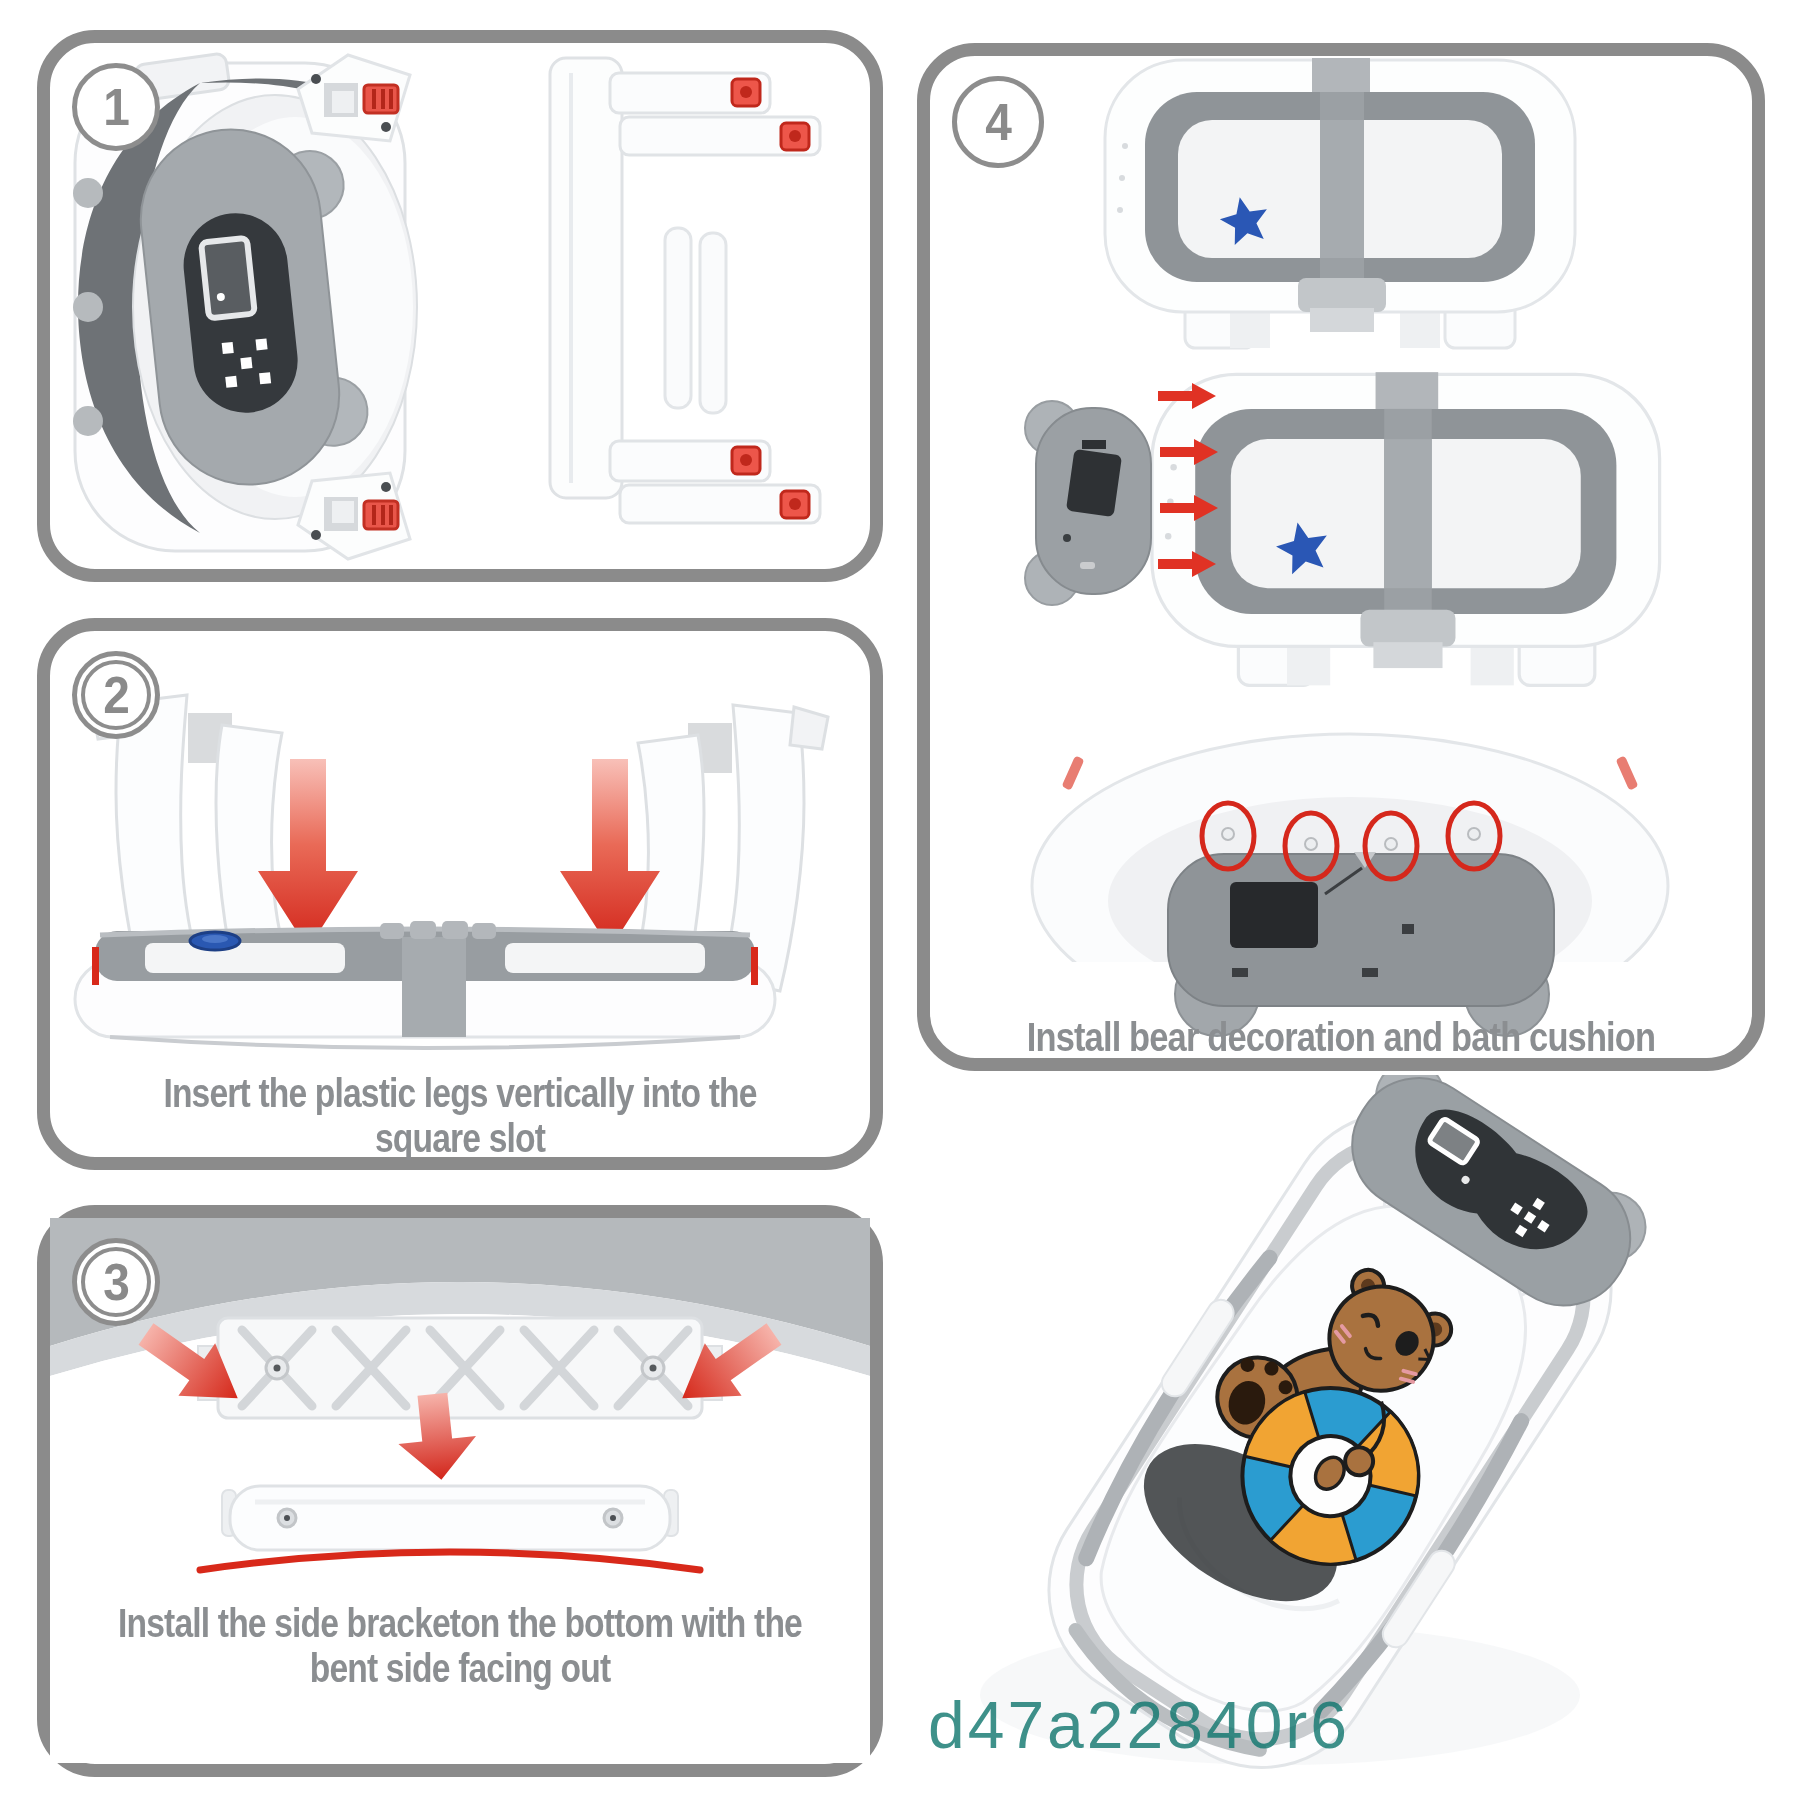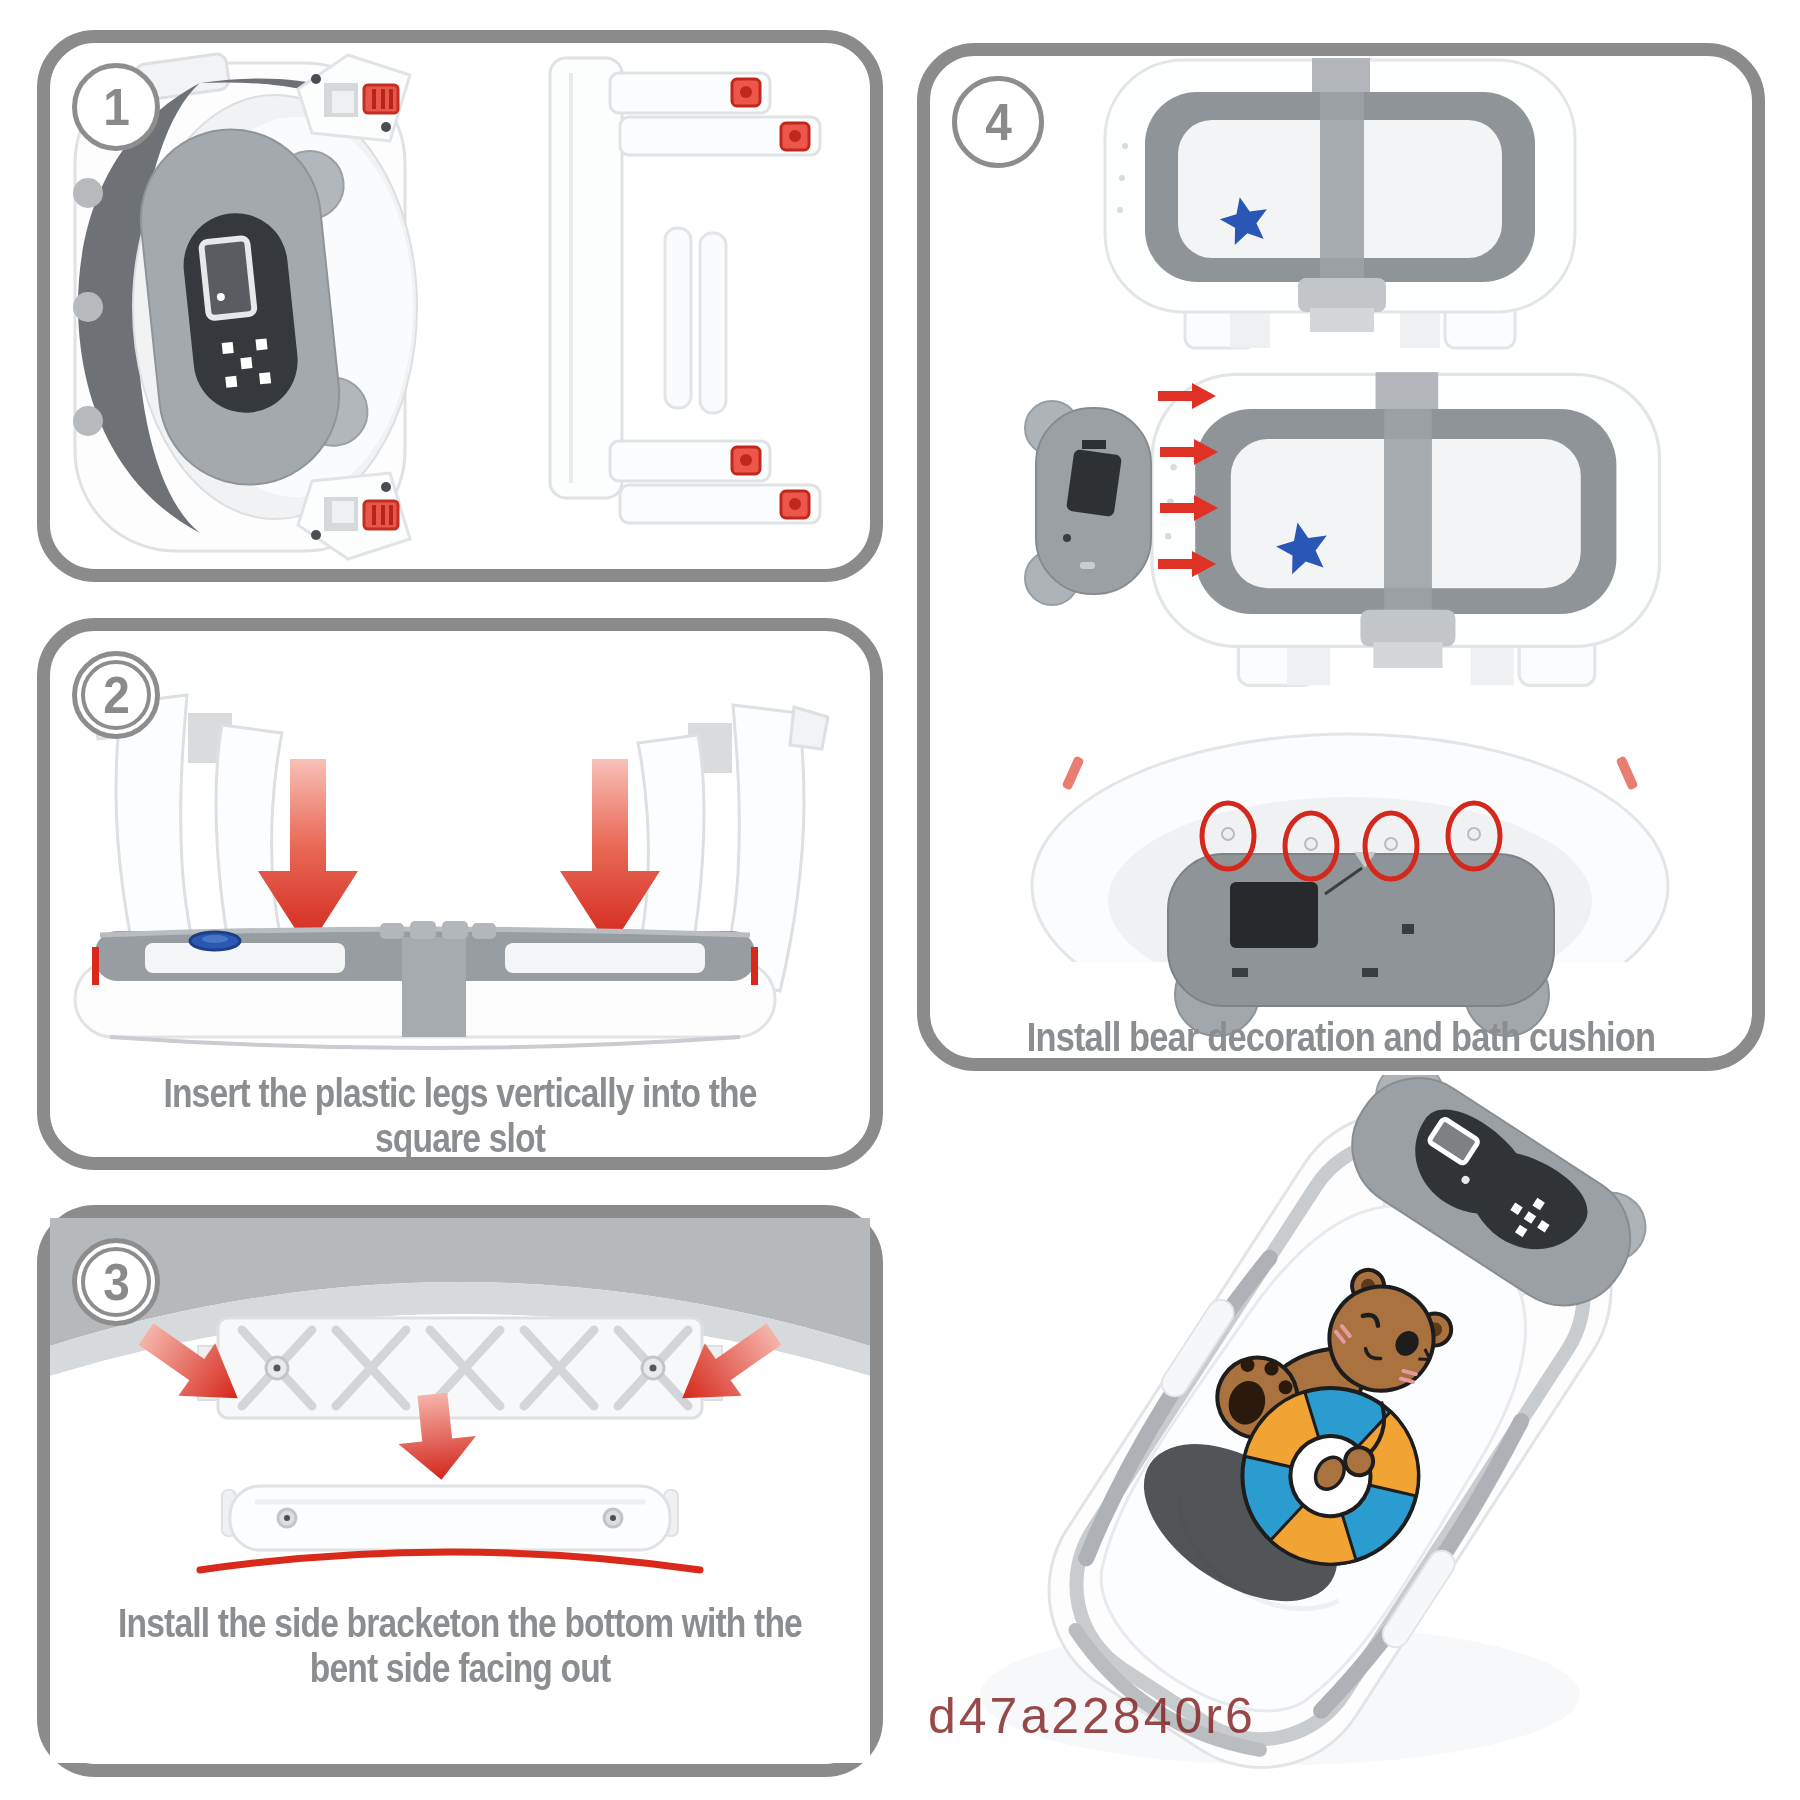--- a/index.html
+++ b/index.html
@@ -29,21 +29,21 @@
     position:absolute;left:0;right:0;text-align:center;color:#8b8e91;
     font-weight:700;font-size:40px;line-height:1.13;letter-spacing:-1px;
     white-space:pre-line;transform:scaleX(.84);transform-origin:center top;z-index:3;
   }
   .panel-2 .caption{top:440px;}
   .panel-3 .caption{top:383px;}
   .panel-4 .caption{top:958px;font-size:41px;}
   .final-photo{position:absolute;left:920px;top:1075px;width:840px;height:725px;}
   .watermark{
     position:absolute;left:8px;top:612px;z-index:5;pointer-events:none;
-    color:#7f1d1d;opacity:.8;font-size:50px;font-weight:400;letter-spacing:3px;
+    color:#0f766e;opacity:.8;font-size:66px;font-weight:400;letter-spacing:3px;
   }
 </style>
 </head>
 <body>
 
 <div class="sheet">
 
   <section class="panel panel-1">
     <div class="badge">
       <span class="num">1</span>

